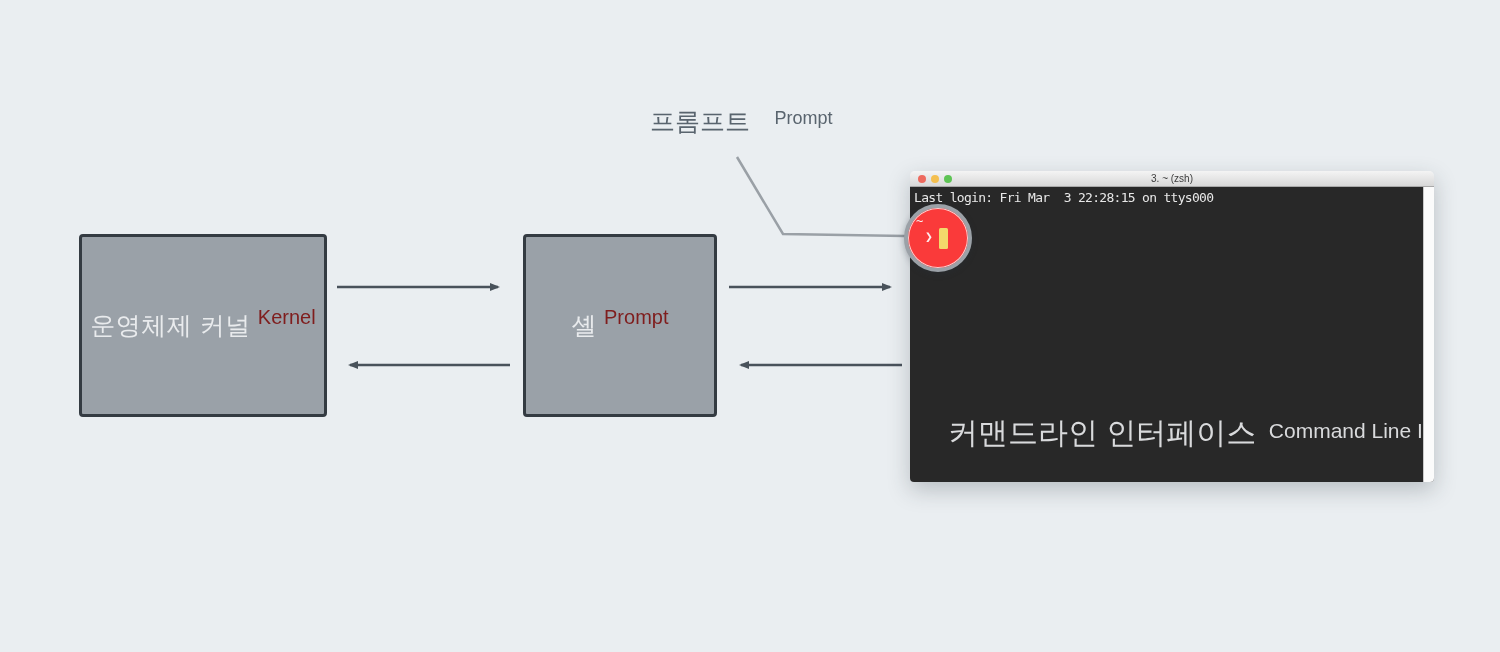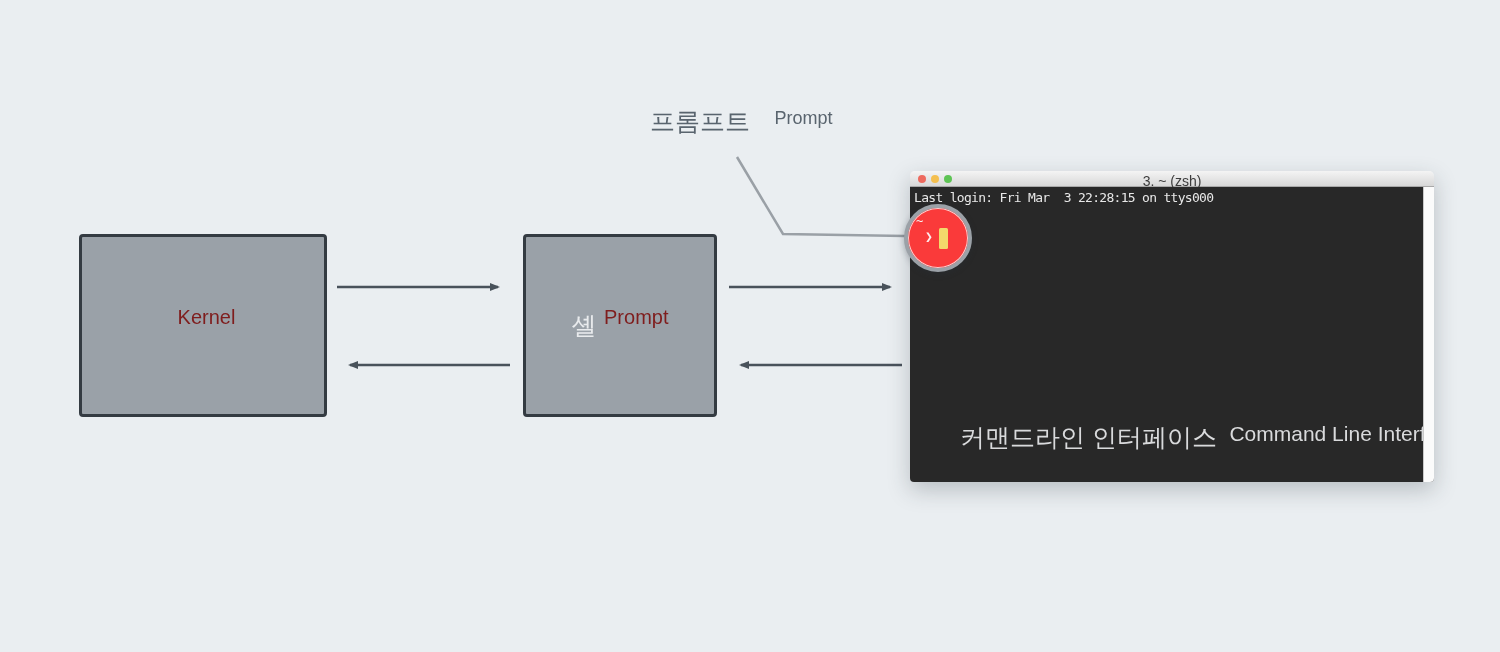--- a/index.html
+++ b/index.html
@@ -70,21 +70,21 @@
   .titlebar {
     position: relative;
     height: 15px;
     background: linear-gradient(#f4f4f4, #d8d8d8);
     border-bottom: 1px solid #a9a9a9;
   }
   .titlebar .title {
     position: absolute;
     left: 0; right: 0; top: 2px;
     text-align: center;
-    font-size: 14px;
+    font-size: 10px;
     color: #3c3c3c;
   }
   .dots { position: absolute; left: 8px; top: 4px; display: flex; gap: 5px; }
   .dot { width: 8px; height: 8px; border-radius: 50%; }
   .dot-red    { background: #ee6a5e; }
   .dot-yellow { background: #f4bf4f; }
   .dot-green  { background: #5ec454; }
 
   .term-body {
     position: relative;
@@ -106,21 +106,21 @@
     letter-spacing: -0.7px;
     color: #e8e8e8;
     white-space: pre;
   }
   .label-cli {
     position: absolute;
     left: 38px; bottom: 28px;
     white-space: nowrap;
     color: #d9dadc;
   }
-  .label-cli .ko { font-size: 25px; margin-left: 12px; }
+  .label-cli .ko { font-size: 30px; }
   .label-cli .en { font-size: 21px; margin-left: 8px; position: relative; top: -5px; }
 
   
   .magnifier {
     position: absolute;
     left: 904px; top: 204px;
     width: 68px; height: 68px;
     box-sizing: border-box;
     border-radius: 50%;
     background: #fa3a3a;
@@ -156,20 +156,21 @@
       </marker>
     </defs>
     <line x1="337" y1="287" x2="498" y2="287" stroke="#49525b" stroke-width="2.5" marker-end="url(#ah)"></line>
     <line x1="510" y1="365" x2="350" y2="365" stroke="#49525b" stroke-width="2.5" marker-end="url(#ah)"></line>
     <line x1="729" y1="287" x2="890" y2="287" stroke="#49525b" stroke-width="2.5" marker-end="url(#ah)"></line>
     <line x1="902" y1="365" x2="741" y2="365" stroke="#49525b" stroke-width="2.5" marker-end="url(#ah)"></line>
     <polyline points="737,157 783,234 905,236" fill="none" stroke="#9aa0a6" stroke-width="2.5"></polyline>
   </svg>
 
   <div class="dbox box-kernel">
+    <span class="ko">운영체제 커널</span>
     <span class="en">Kernel</span>
   </div>
 
   <div class="dbox box-shell">
     <span class="ko">셸</span>
     <span class="en">Prompt</span>
   </div>
 
   <div class="callout label-prompt">
     <span class="ko">프롬프트</span>

